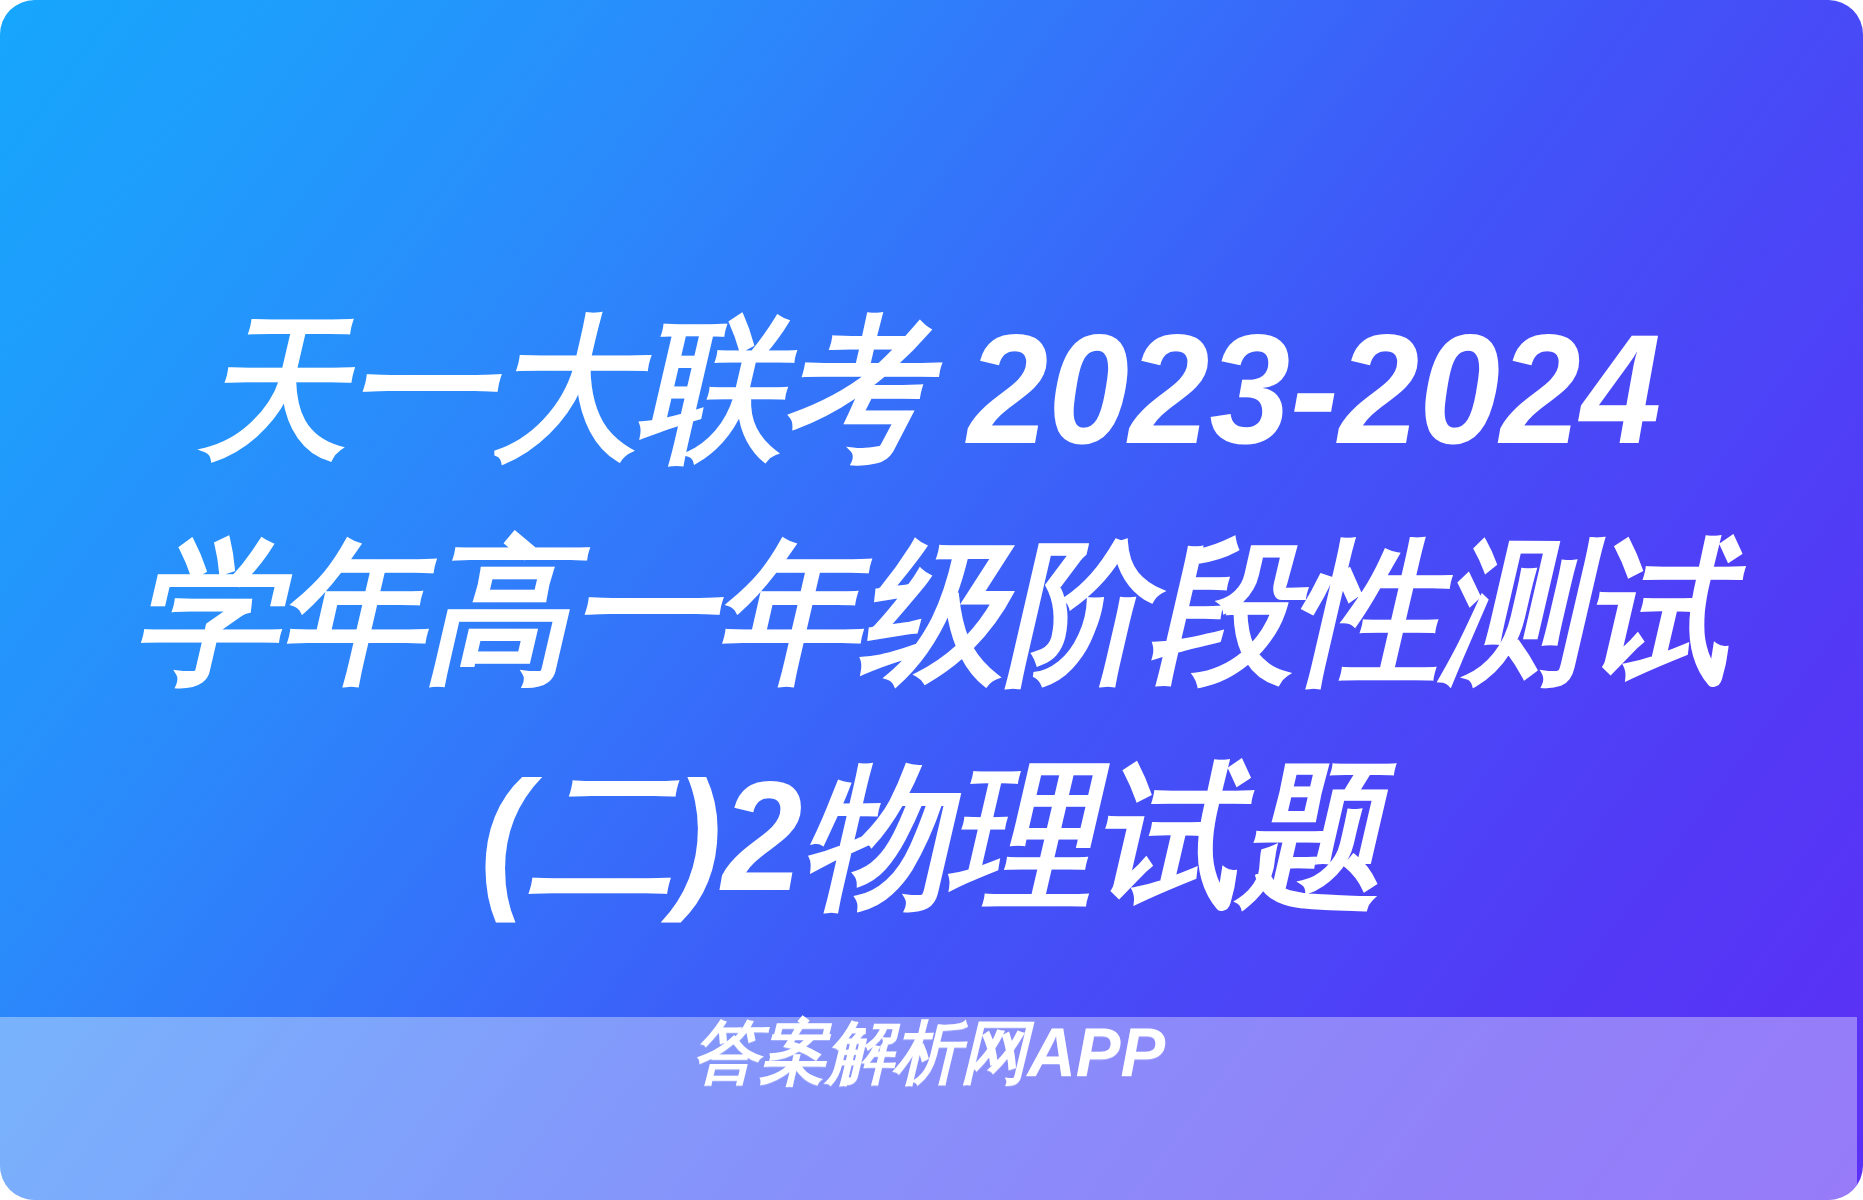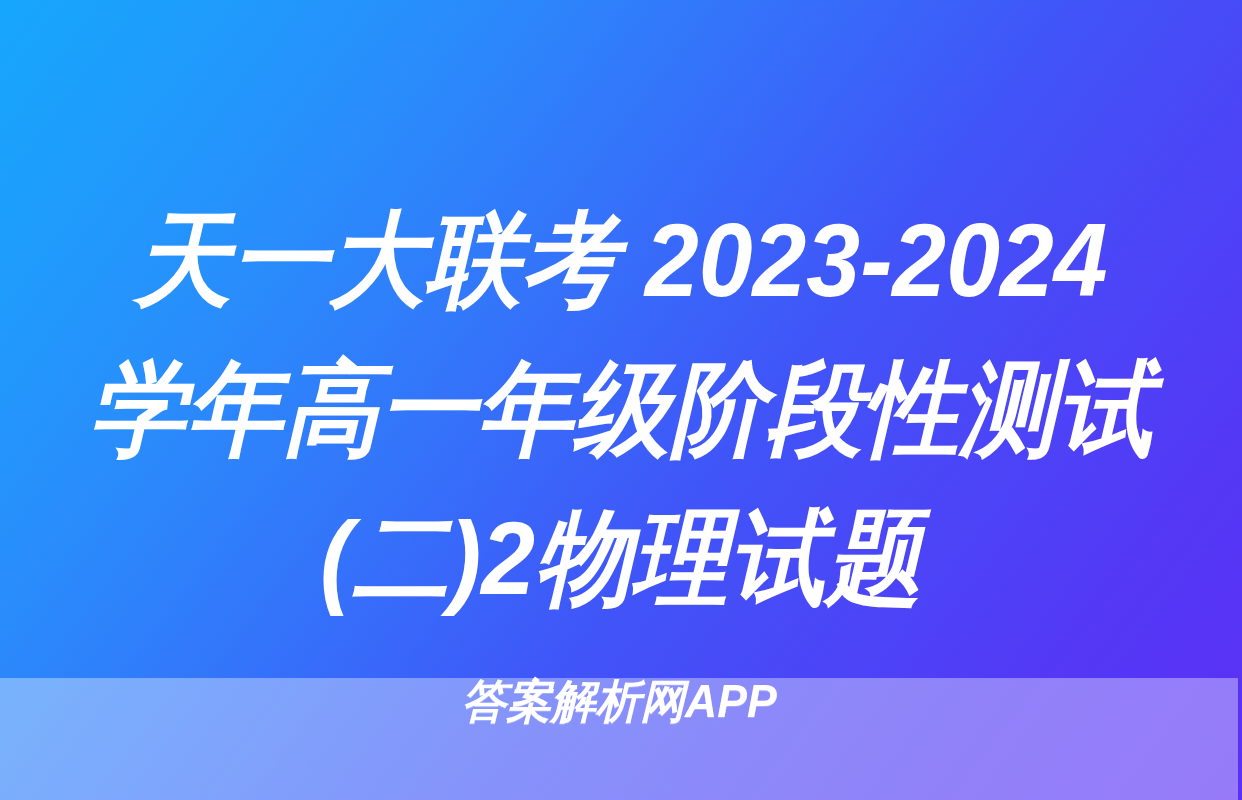--- a/index.html
+++ b/index.html
@@ -15,20 +15,21 @@
     background-image: linear-gradient(127deg,
         #16a6fd 0%,
         #1f9cfc 12%,
         #2a8bfb 26%,
         #3571fa 42%,
         #4055f8 58%,
         #4a47f7 70%,
         #5339f6 84%,
         #5c2ff5 100%);
     font-family: "Liberation Sans", "DejaVu Sans", sans-serif;
+    border-radius: 23px;
     -webkit-font-smoothing: antialiased;
   }
 
   
   #title-block {
     position: absolute;
     left: 0;
     right: 0;
     top: 186px;
     text-align: center;

